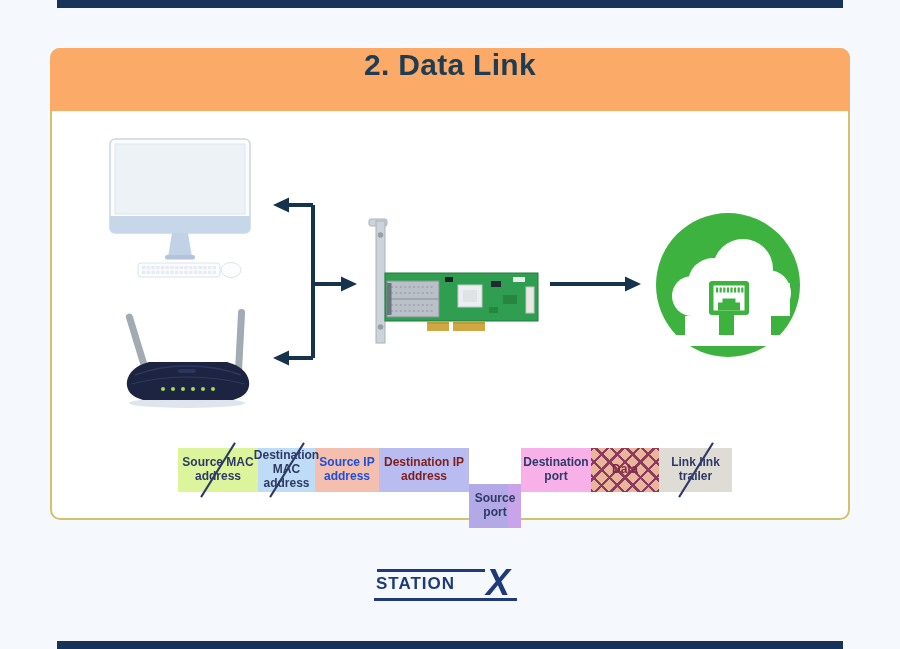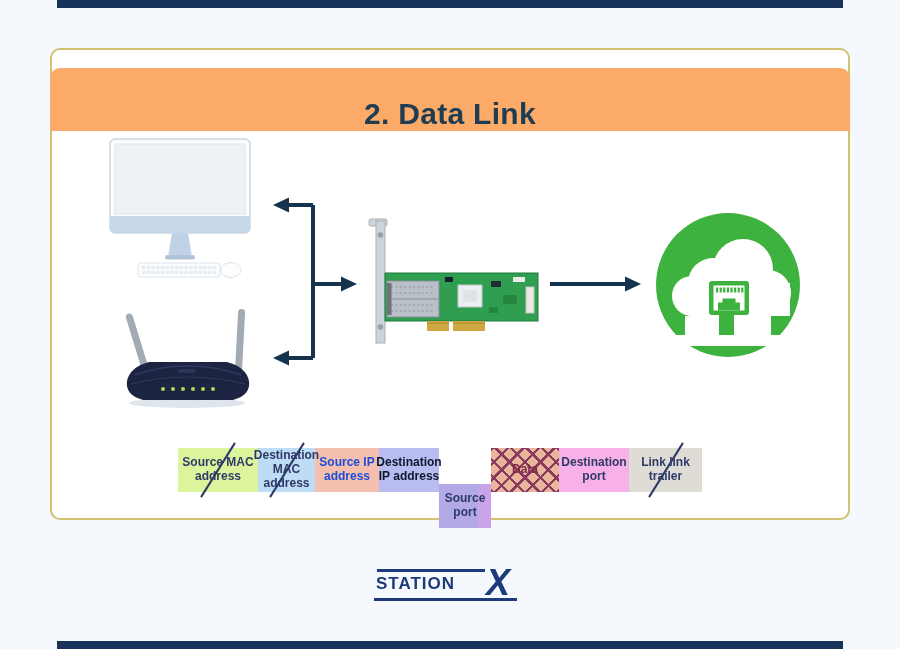--- a/index.html
+++ b/index.html
@@ -22,21 +22,21 @@
   #bar-top{top:0;}
   #bar-bottom{top:641px;}
 
   .card{
     position:absolute;left:50px;top:48px;width:796px;height:468px;
     background:#ffffff;border:2px solid var(--card-border);border-radius:10px;
   }
   .card-header{
     position:absolute;left:-2px;top:-2px;width:800px;height:63px;
     background:var(--header-bg);border-radius:10px 10px 0 0;
-    display:flex;align-items:flex-end;justify-content:center;margin-top:20px;
+    display:flex;align-items:flex-start;justify-content:center;
   }
   .title{font-size:30px;font-weight:bold;color:var(--title-color);letter-spacing:.3px;}
 
   .abs{position:absolute;}
 
   .frame-row{position:absolute;left:126px;top:398px;display:flex;}
   .field{
     height:44px;display:flex;align-items:center;justify-content:center;
     text-align:center;font-weight:bold;font-size:12px;line-height:1.15;
     position:relative;overflow:visible;padding:0 1px;box-sizing:border-box;
@@ -180,31 +180,31 @@
         <span>Source MAC address</span>
         <div class="slash"></div>
       </div>
       <div class="field" style="width: 57px; color: rgb(46, 58, 102); background: rgb(190, 220, 246);">
         <span>Destination MAC address</span>
         <div class="slash"></div>
       </div>
       <div class="field" style="width: 64px; color: #1d4ed8; background: rgb(244, 191, 174);">
         <span>Source IP address</span>
       </div>
-      <div class="field" style="width: 60px; color: #0f172a; background: rgb(185, 188, 240);">
+      <div class="field" style="width: 90px; color: #7f1d1d; background: rgb(185, 188, 240);">
         <span>Destination IP address</span>
       </div>
       <div class="field" style="width: 52px; color: rgb(46, 58, 102); background: linear-gradient(90deg, rgb(178, 169, 230) 39px, rgb(201, 164, 234) 39px); margin-top: 36px;">
         <span>Source port</span>
       </div>
+      <div class="field" style="width: 70px; color: rgb(46, 58, 102); background: rgb(248, 176, 233);">
+        <span>Destination port</span>
+      </div>
       <div class="field" style="width: 68px; color: rgb(124, 43, 69); background: repeating-linear-gradient(45deg, rgb(140, 58, 94) 0px, rgb(140, 58, 94) 2.4px, transparent 2.4px, transparent 11px), repeating-linear-gradient(-45deg, rgb(140, 58, 94) 0px, rgb(140, 58, 94) 2.4px, transparent 2.4px, transparent 11px), rgb(233, 182, 155);">
         <span>Data</span>
-      </div>
-      <div class="field" style="width: 70px; color: rgb(46, 58, 102); background: rgb(248, 176, 233);">
-        <span>Destination port</span>
       </div>
       <div class="field" style="width: 73px; color: rgb(46, 58, 102); background: rgb(222, 220, 213);">
         <span>Link link trailer</span>
         <div class="slash"></div>
       </div>
     </div>
 </div>
 
 <div class="logo">
   <div class="ln ln-top"></div>

